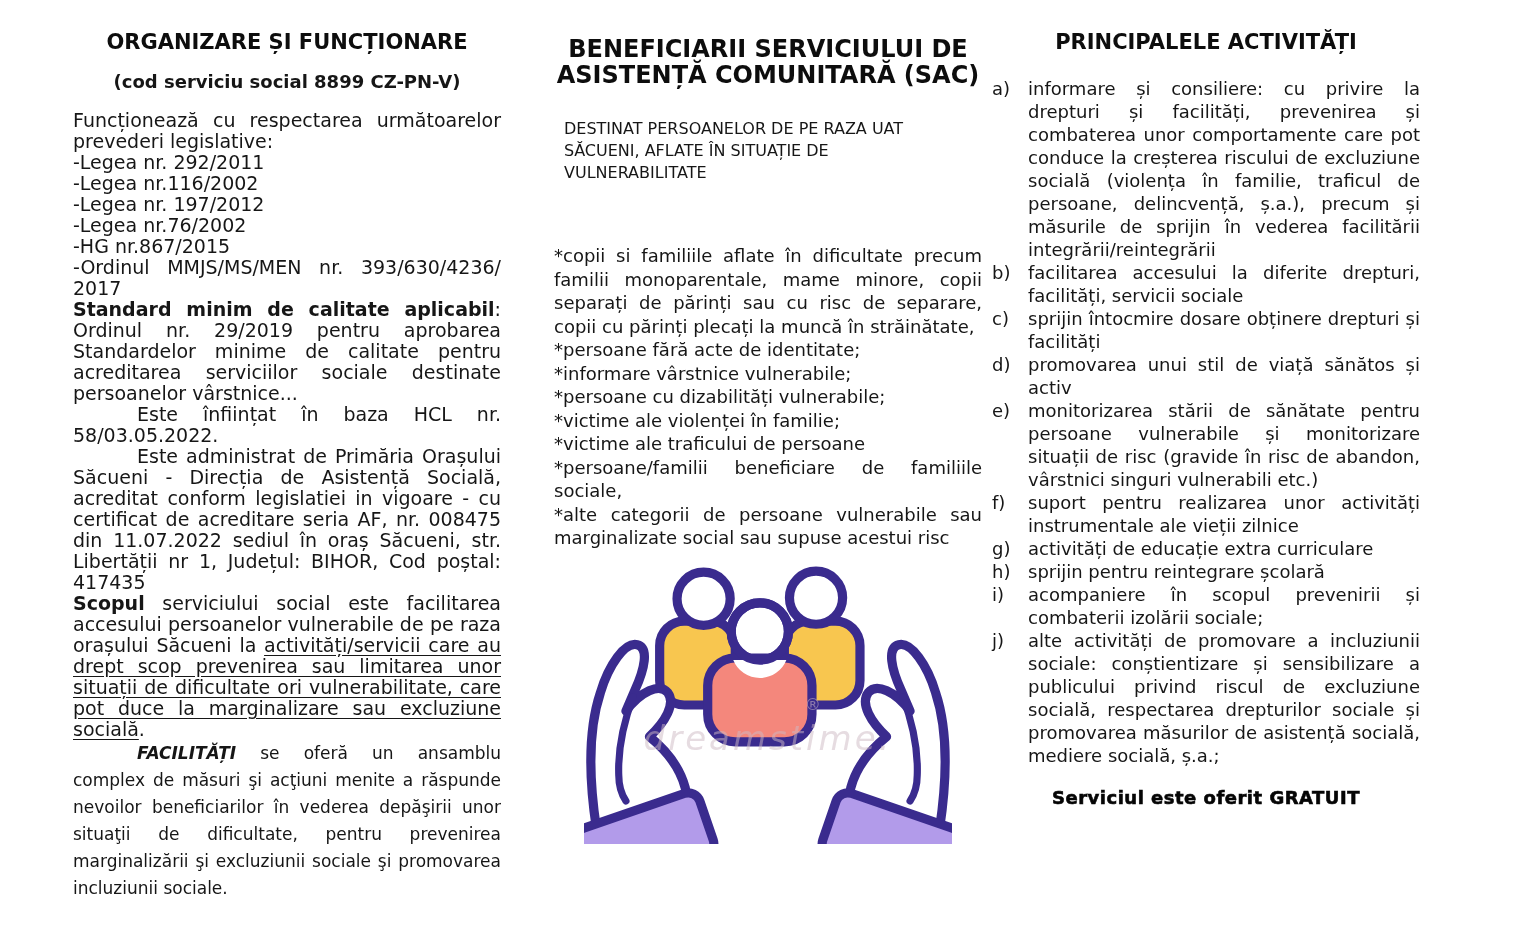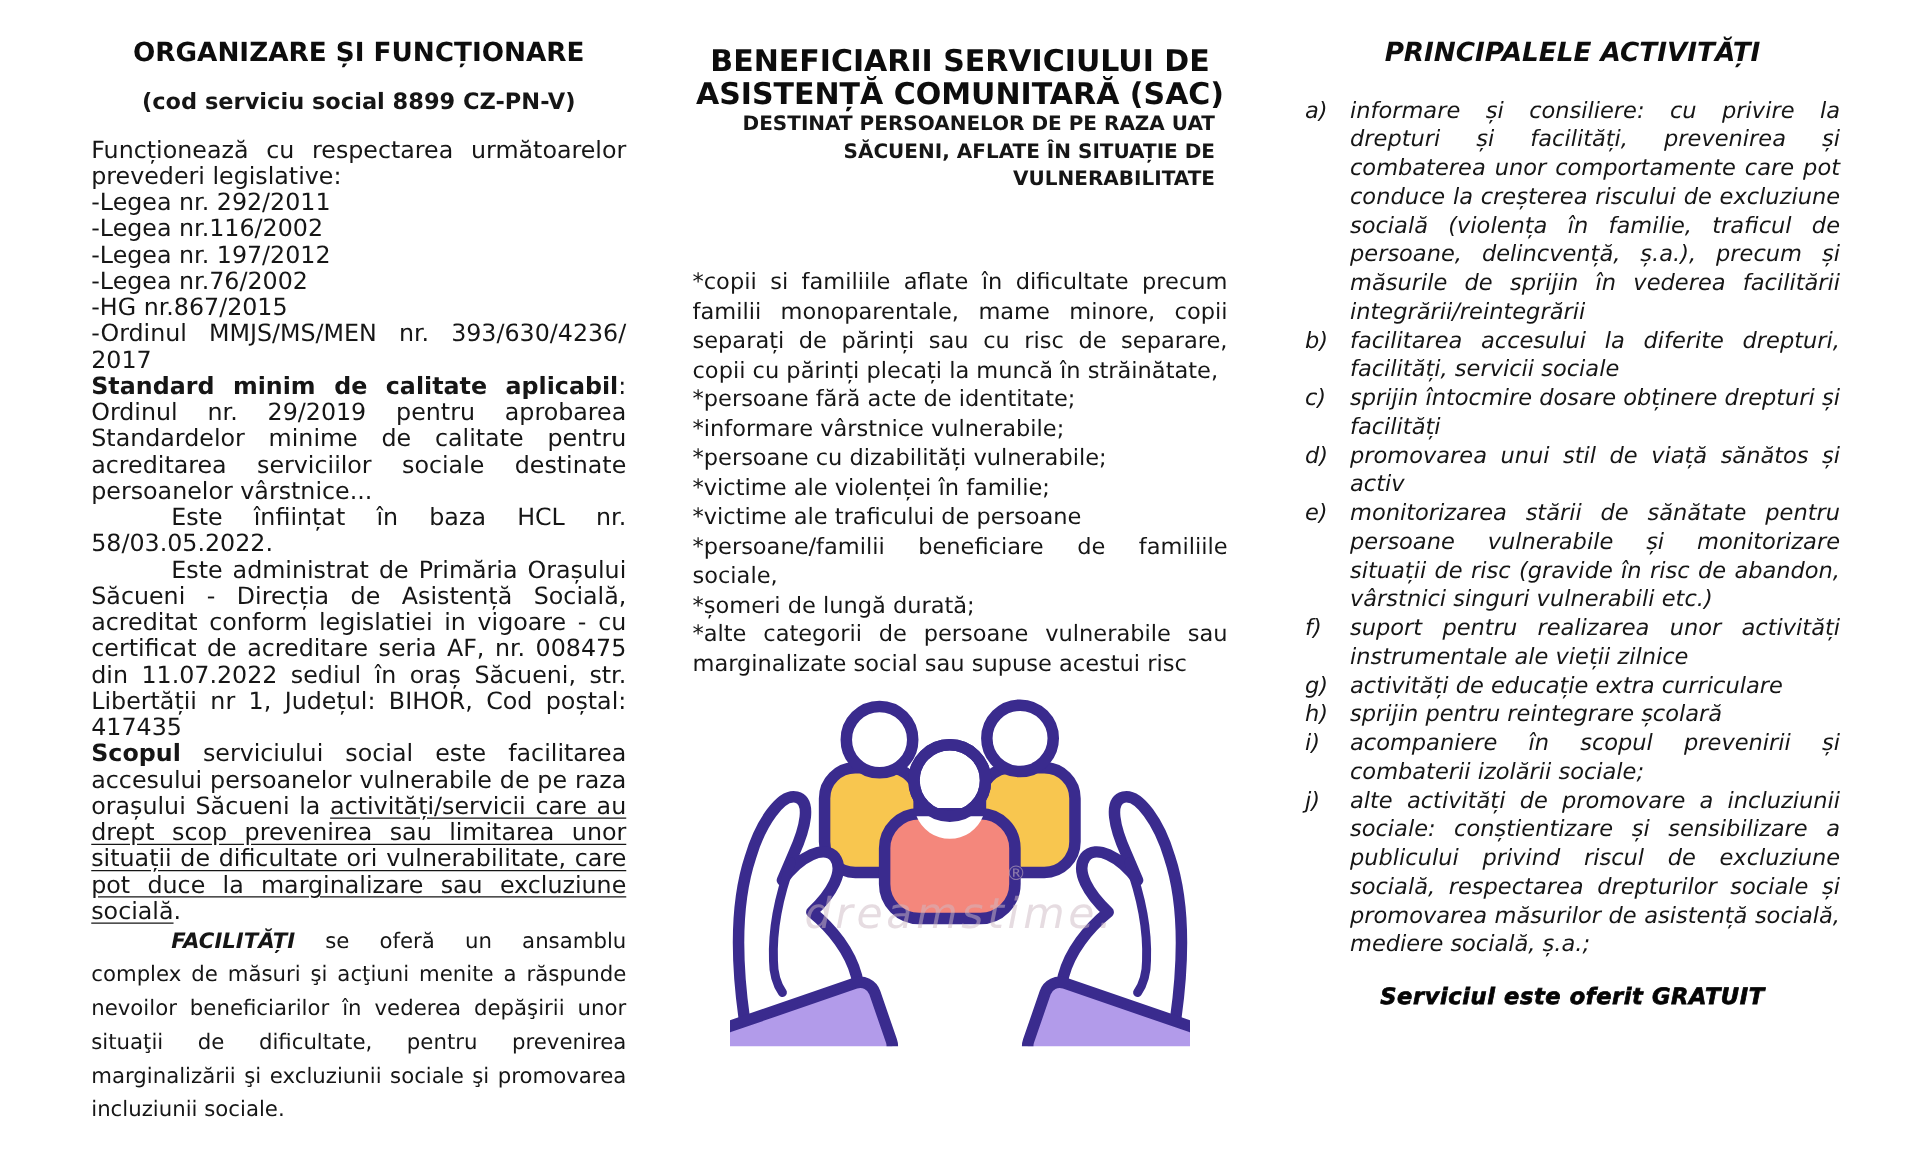--- a/index.html
+++ b/index.html
@@ -1,26 +1,26 @@
 <!DOCTYPE html>
 <html><head>
 <meta charset="utf-8">
 <style>
   html,body{margin:0;padding:0;background:#ffffff;}
   .page{position:relative;width:1536px;height:934px;background:#ffffff;overflow:hidden;
         font-family:"DejaVu Sans","Liberation Sans",sans-serif;color:#161616;}
   .panel{position:absolute;top:0;height:934px;width:428px;}
   .panel-1{left:73px;}
   .panel-2{left:554px;}
-  .panel-3{left:1044px;font-style:italic;}
+  .panel-3{left:992px;}
 
   .panel h1{font-size:21px;line-height:25px;font-weight:bold;text-align:center;margin:30px 0 0;color:#0d0d0d;}
   .panel-2 h1{font-size:24px;line-height:26px;margin-top:36px;}
   .sub1{font-size:18px;font-weight:bold;text-align:center;margin:16px 0 16px;}
-  .sub2{font-size:16px;line-height:22px;font-weight:bold;text-align:right;margin:0 10px 0;}
+  .sub2{font-size:16px;line-height:22px;font-weight:normal;text-align:left;margin:30px 10px 0;}
 
   .body1{margin-top:18px;font-size:19px;line-height:21px;}
   .body1 p{margin:0;text-align:justify;}
   .indent{text-indent:64px;}
   .scopul{margin-top:14px;}
   .scopul .u{text-decoration:underline;text-underline-offset:3px;}
   .facil{margin-top:24px;font-size:17px;line-height:27px;text-indent:64px;text-align:justify;}
   .facil .lead{font-weight:bold;font-style:italic;margin-top:43px;}
 
   .body2{margin-top:60px;font-size:18px;line-height:23.5px;}
@@ -67,21 +67,20 @@
     <h1>BENEFICIARII SERVICIULUI DE ASISTENȚĂ COMUNITARĂ (SAC)</h1>
     <div class="sub2">DESTINAT PERSOANELOR DE PE RAZA UAT SĂCUENI, AFLATE ÎN SITUAȚIE DE VULNERABILITATE</div>
     <div class="body2">
       <p>*copii si familiile aflate în dificultate precum familii monoparentale, mame minore, copii separați de părinți sau cu risc de separare, copii cu părinți plecați la muncă în străinătate,</p>
       <p>*persoane fără acte de identitate;</p>
       <p>*informare vârstnice vulnerabile;</p>
       <p>*persoane cu dizabilități vulnerabile;</p>
       <p>*victime ale violenței în familie;</p>
       <p>*victime ale traficului de persoane</p>
       <p>*persoane/familii beneficiare de familiile sociale,</p>
-      <p>*șomeri de lungă durată;</p>
       <p>*alte categorii de persoane vulnerabile sau marginalizate social sau supuse acestui risc</p>
     </div>
 
     <div class="figure">
       <svg width="368" height="278" viewBox="0 0 360 272">
         <g stroke-linejoin="round" stroke-linecap="round">
           <rect x="74" y="54" width="74" height="82" rx="24" stroke-width="9" fill="#F8C64F" stroke="#3A2B8E"></rect>
           <rect x="196" y="54" width="74" height="82" rx="24" stroke-width="9" fill="#F8C64F" stroke="#3A2B8E"></rect>
           <circle cx="117" cy="32" r="26" stroke-width="9" fill="#FFFFFF" stroke="#3A2B8E"></circle>
           <circle cx="227" cy="31" r="26" stroke-width="9" fill="#FFFFFF" stroke="#3A2B8E"></circle>

